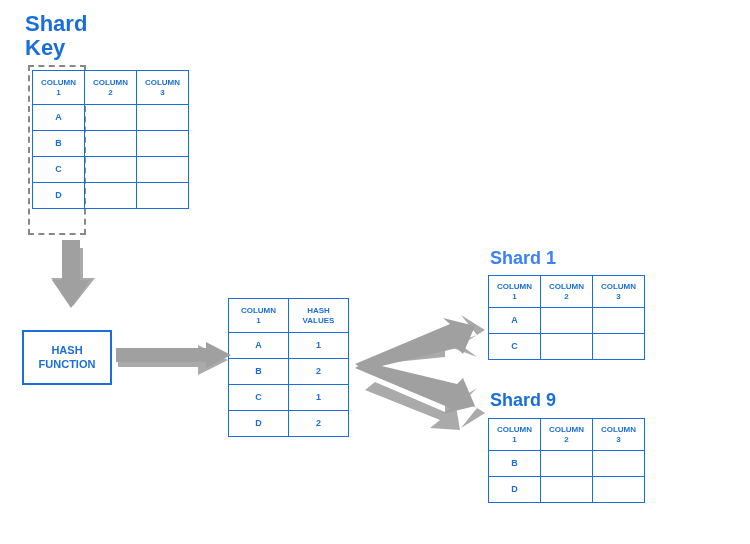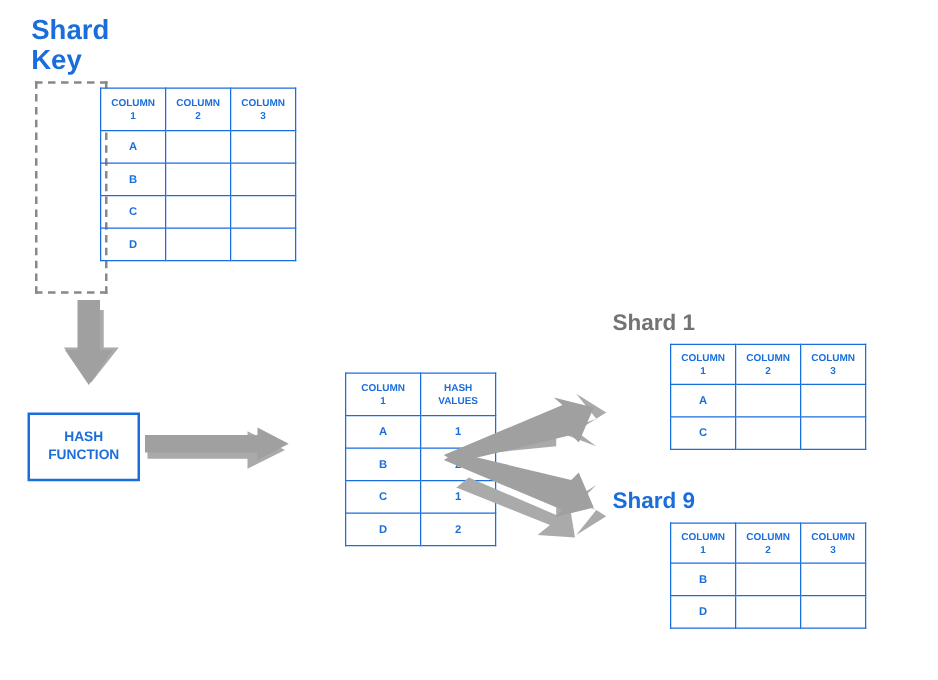--- a/index.html
+++ b/index.html
@@ -15,21 +15,20 @@
     .diagram {
       position: relative;
       width: 750px;
       height: 452px;
     }
 
     
     .db-table {
       border-collapse: collapse;
       position: absolute;
-      margin-left: 48px;
     }
     .db-table td, .db-table th {
       border: 1.5px solid #1a6edb;
       text-align: center;
       font-size: 9px;
       font-weight: bold;
       color: #1a6edb;
       padding: 2px 3px;
       line-height: 1.2;
     }
@@ -109,21 +108,21 @@
       height: 34px;
     }
 
     
     .shard1-label {
       position: absolute;
       top: 248px;
       left: 490px;
       font-size: 18px;
       font-weight: bold;
-      color: #737373;
+      color: #3b82f6;
     }
     .shard1-table {
       top: 275px;
       left: 488px;
     }
     .shard1-table td {
       width: 52px;
       height: 26px;
     }
     .shard1-table th {

